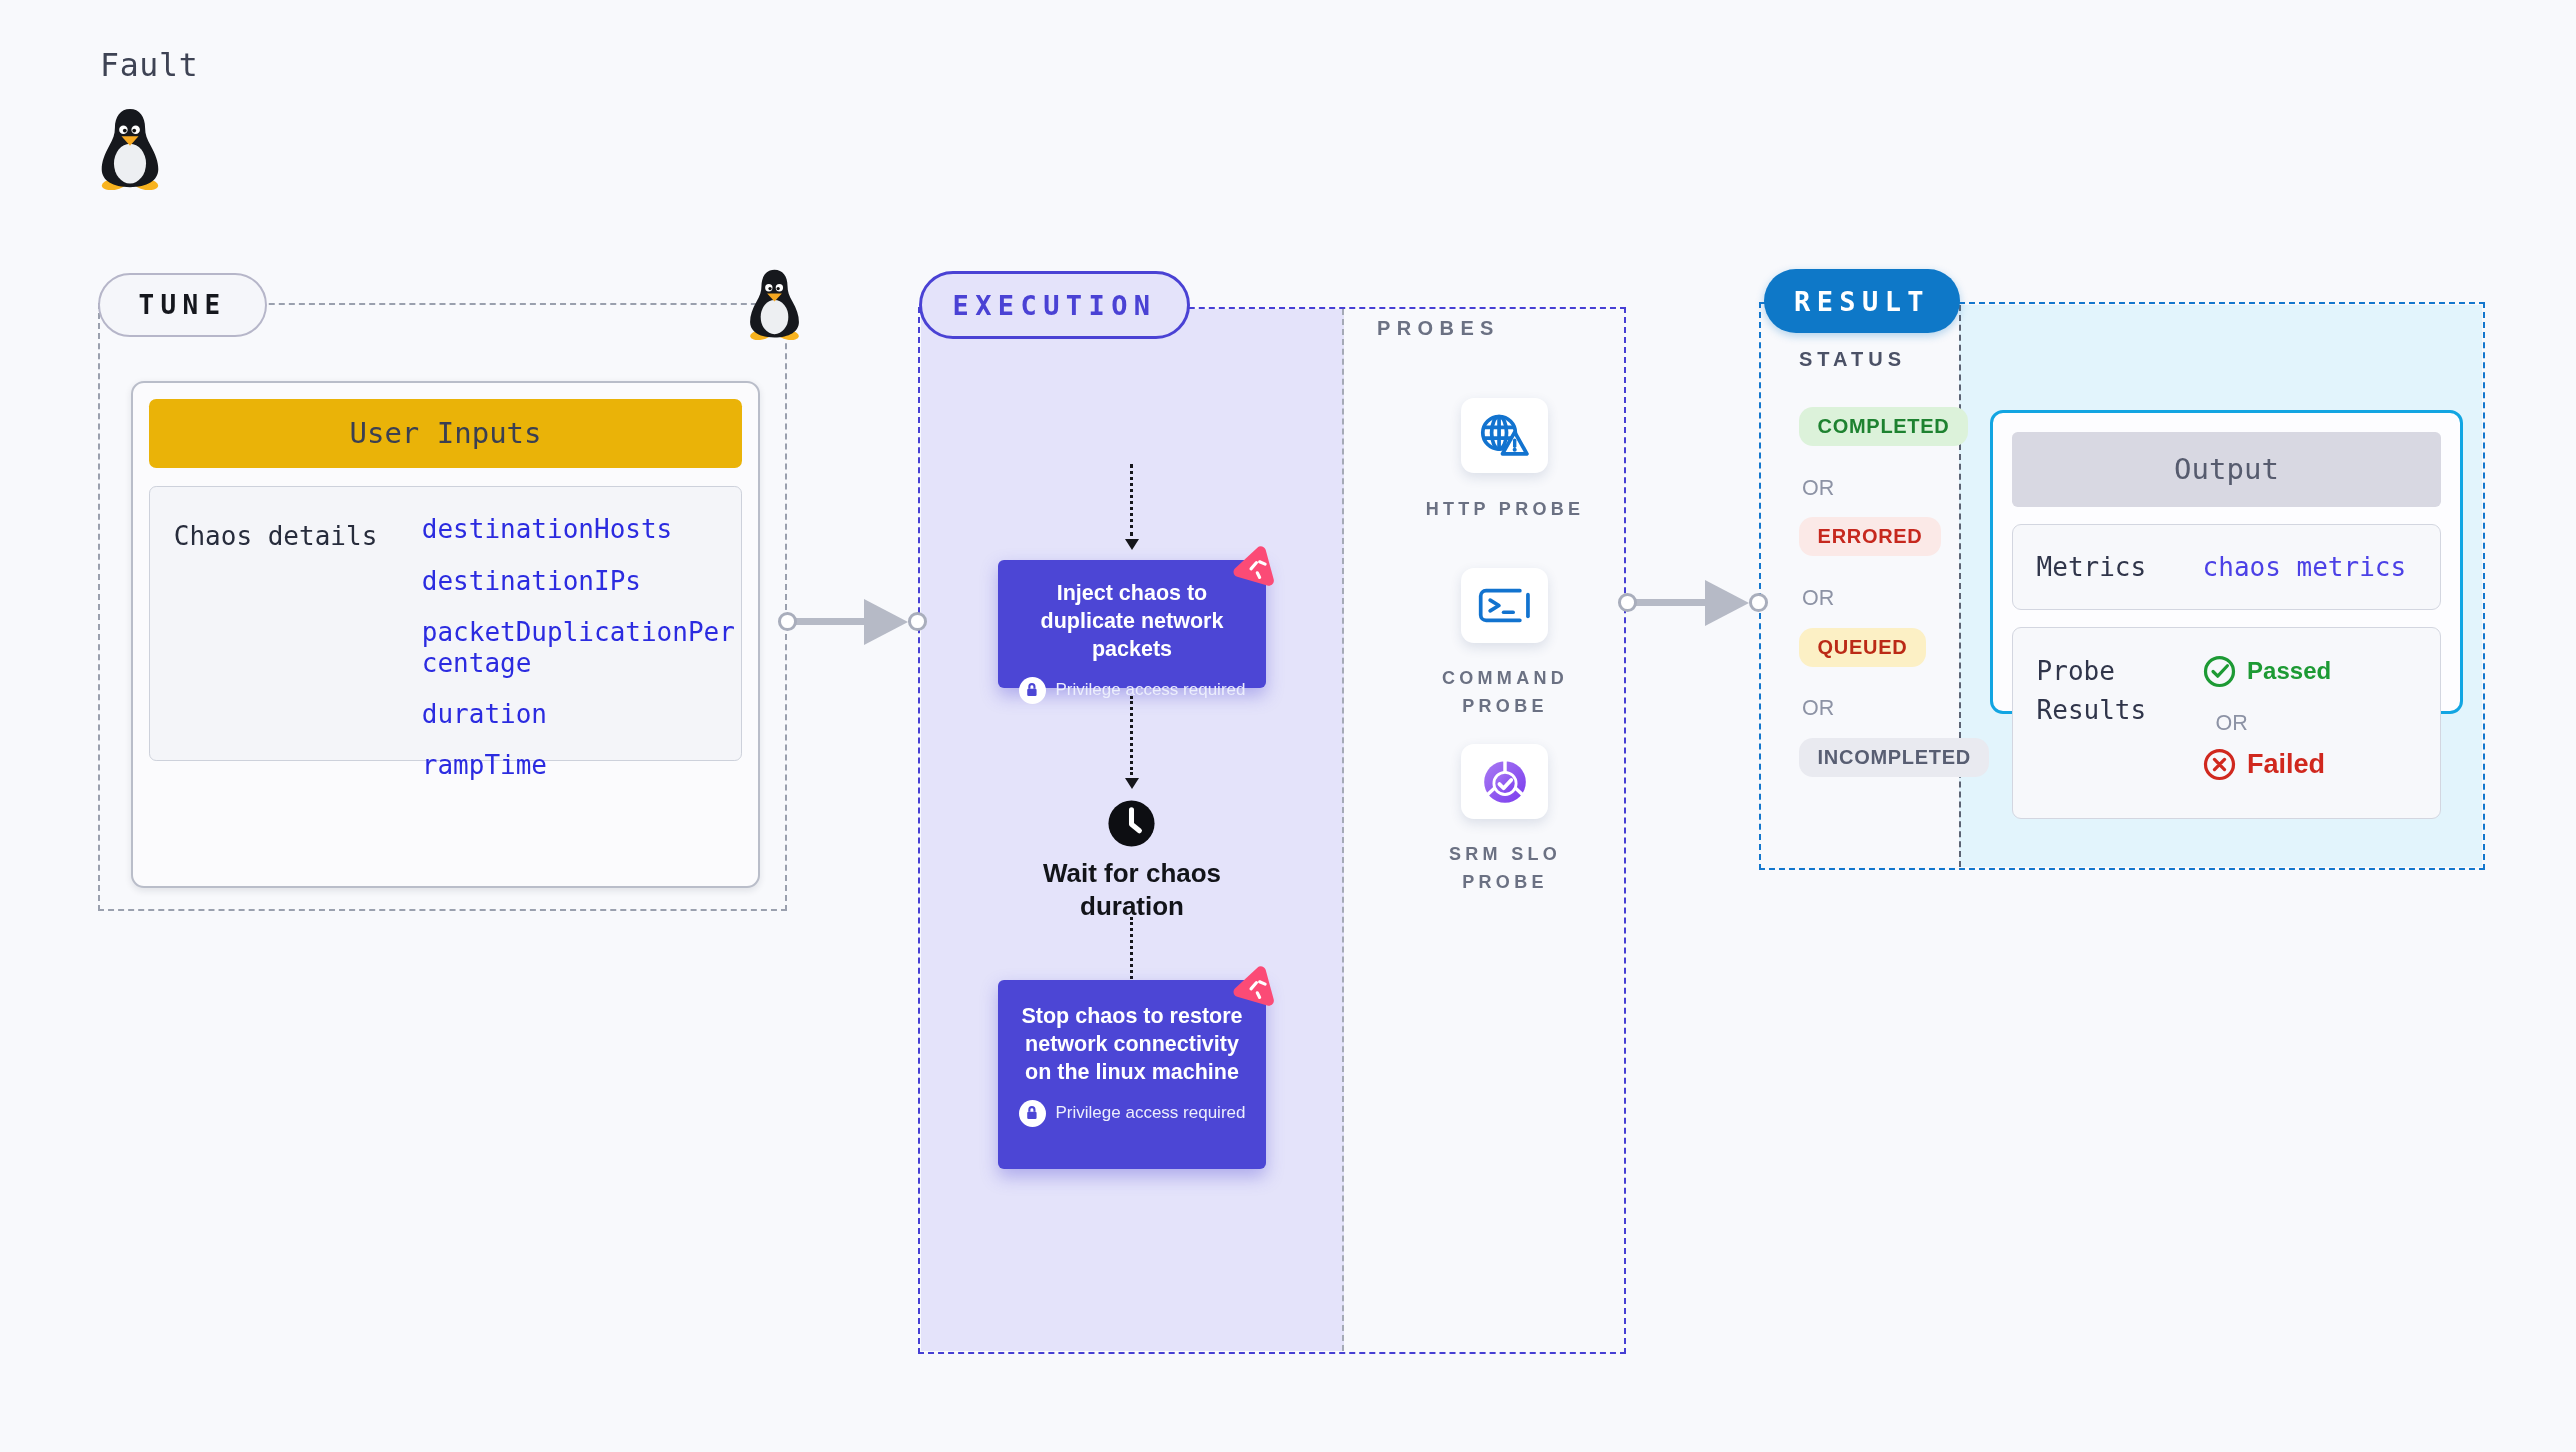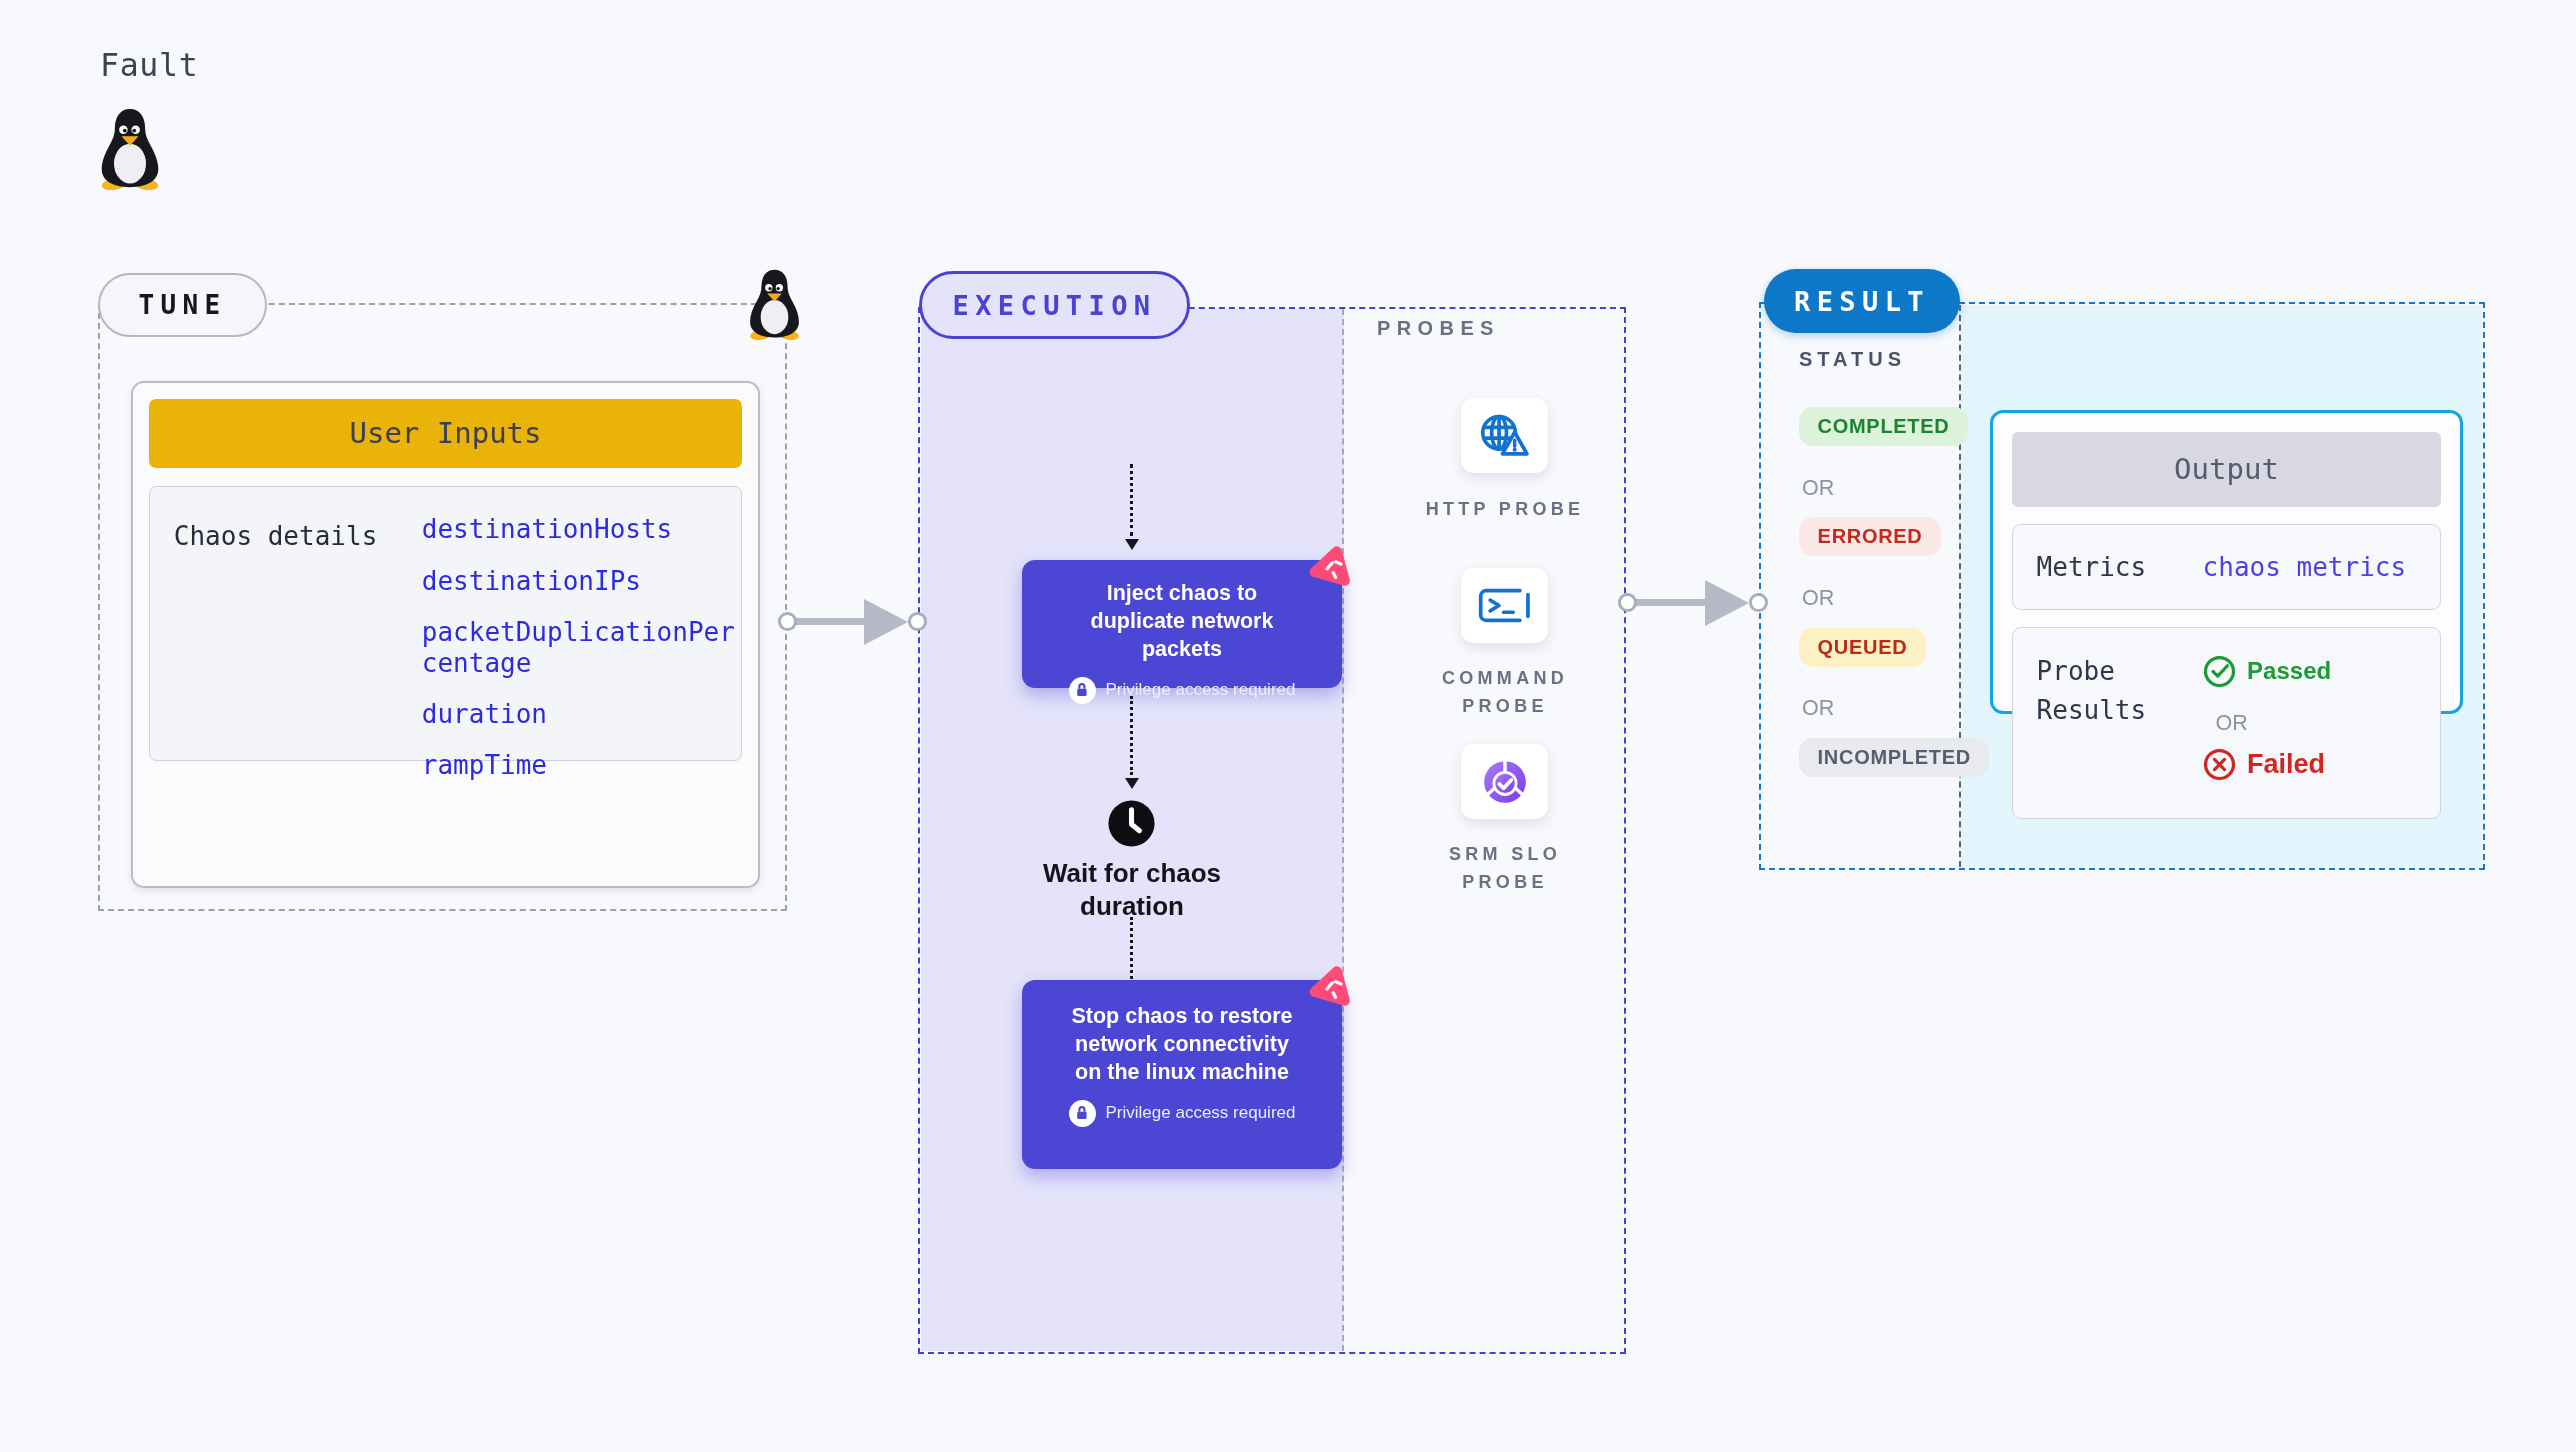--- a/index.html
+++ b/index.html
@@ -54,22 +54,22 @@
   .tri-right{width:0;height:0;border-top:23px solid transparent;border-bottom:23px solid transparent;
              border-left:44px solid #b6bac6;}
   .node-dot{width:18.6px;height:18.6px;border-radius:50%;background:#ffffff;border:3.6px solid #a9aebc;
             box-sizing:border-box;z-index:4;}
 
   
   .flow-text{font-size:26px;font-weight:700;color:#121419;text-align:center;line-height:1.28;}
   .dot-line{width:0;border-left:3.6px dotted #15161b;}
   .tri-down{width:0;height:0;border-left:7.2px solid transparent;border-right:7.2px solid transparent;
             border-top:11.5px solid #15161b;}
-  .chaos-card{width:320px;background:#4c46d5;border-radius:13px;box-sizing:border-box;
-              box-shadow:0 7.2px 17px rgba(76,70,213,.35);margin-left:24px;}
+  .chaos-card{width:268px;background:#4c46d5;border-radius:6px;box-sizing:border-box;
+              box-shadow:0 7.2px 17px rgba(76,70,213,.35);}
   .chaos-card .card-title{width:241px;margin:0 auto;font-size:21.5px;font-weight:700;color:#ffffff;
                           text-align:center;line-height:1.32;}
   .priv-row{display:flex;align-items:center;justify-content:center;margin-top:13px;gap:10px;}
   .lock-circle{width:27px;height:27px;border-radius:50%;background:#ffffff;display:flex;
                align-items:center;justify-content:center;}
   .priv-text{font-size:17px;color:#eceefc;}
   .chaos-badge{position:absolute;right:-14.3px;top:-17px;width:47px;height:47px;}
 
   
   .probes-heading{left:1377px;top:317px;font-size:20px;font-weight:700;letter-spacing:6.4px;color:#6b7183;}

